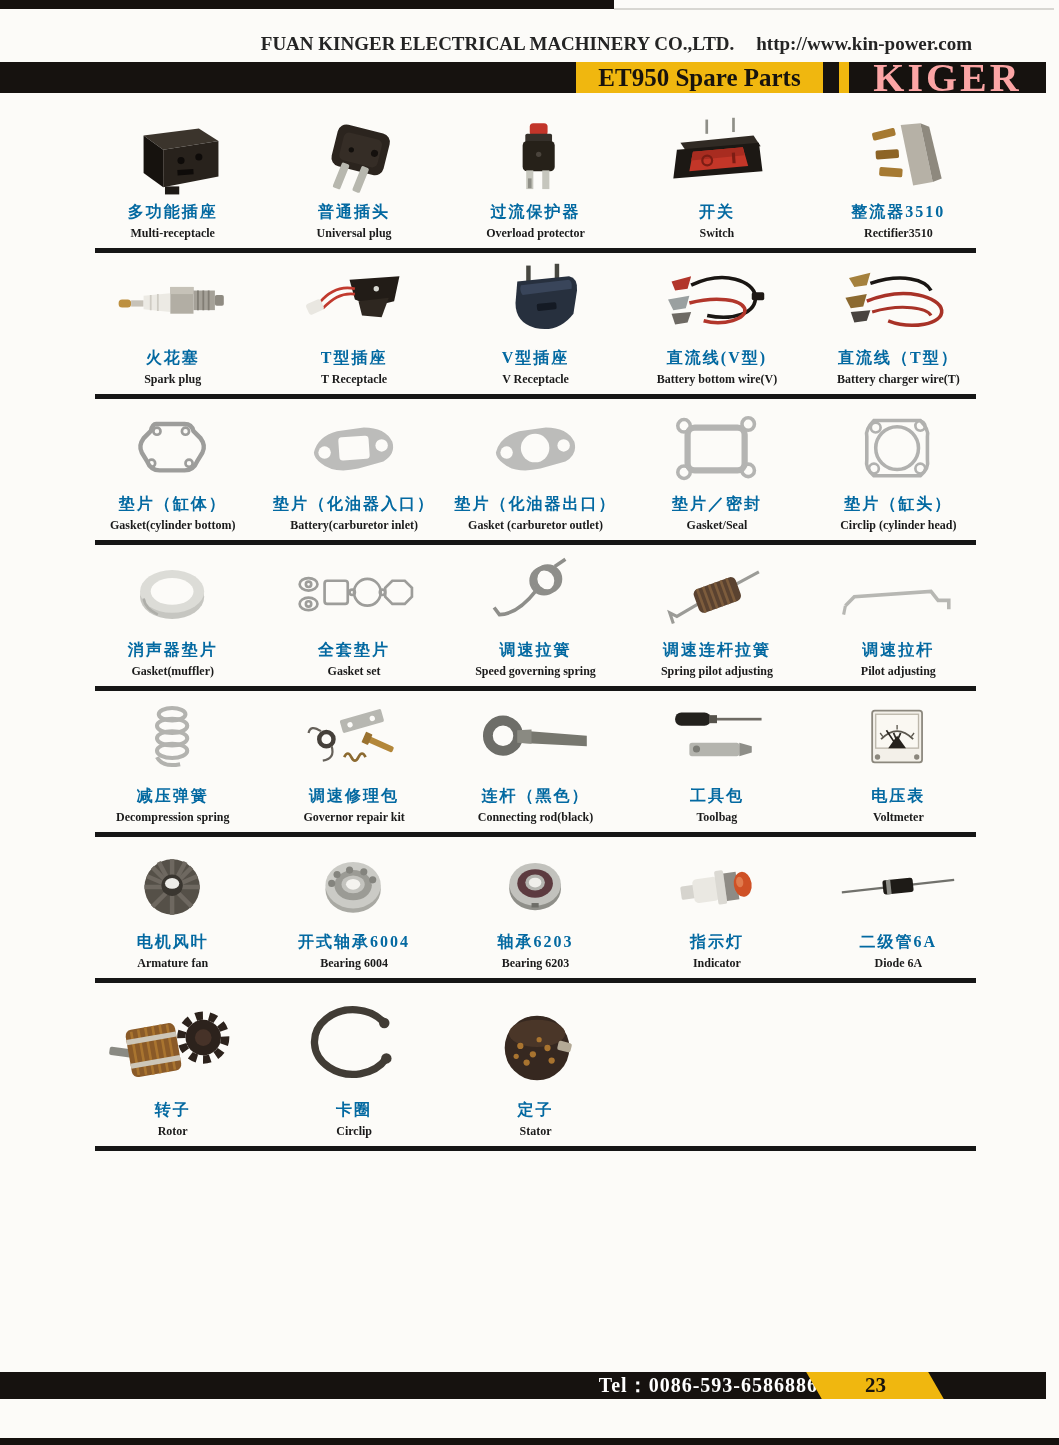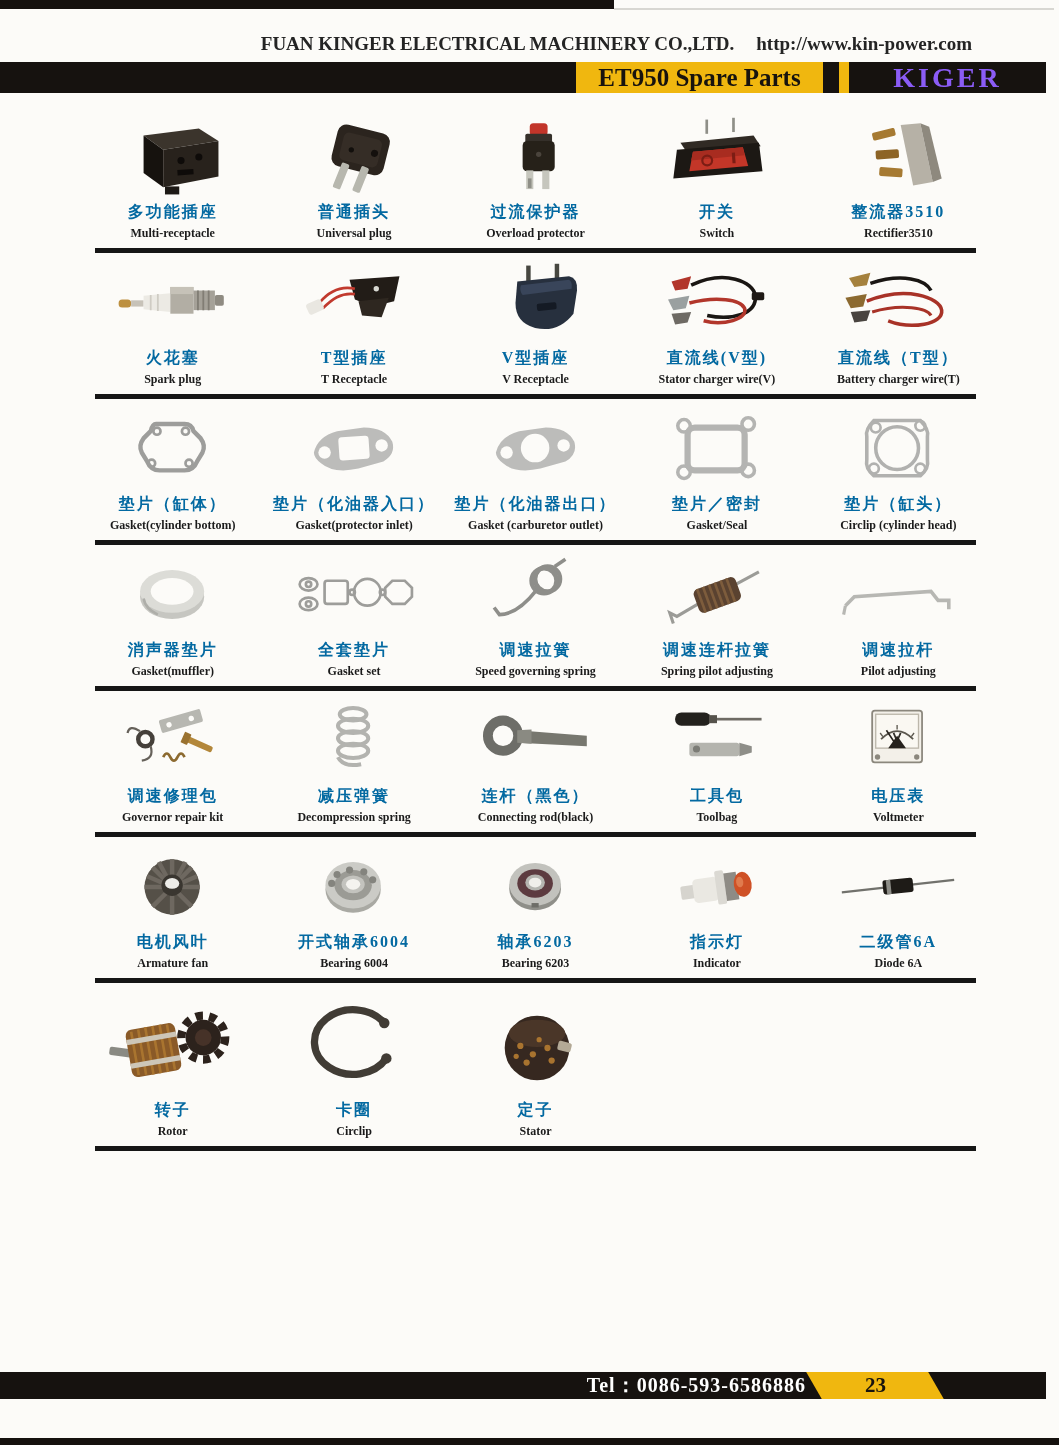--- a/index.html
+++ b/index.html
@@ -10,35 +10,35 @@
   .right-edge{position:absolute;top:9px;right:0;width:3px;height:36px;background:#35332f;}
   .company{position:absolute;top:33px;left:0;width:972px;text-align:right;
            font-size:19px;font-weight:bold;color:#242424;white-space:nowrap;}
   .company .url{margin-left:22px;}
   .header-bar{position:absolute;top:62px;left:0;width:1046px;height:31px;background:#16120f;display:flex;}
   .hb-spacer{flex:1;}
   .hb-title{width:247px;background:#f0b70f;color:#17130e;font-size:25px;font-weight:bold;
             display:flex;align-items:center;justify-content:center;white-space:nowrap;}
   .hb-gap{width:16px;}
   .hb-stripe{width:10px;background:#f0b70f;}
-  .hb-brand{width:197px;color:#8b5cf6;display:flex;align-items:center;justify-content:center;
-            font-size:28px;font-weight:bold;letter-spacing:3px;}
+  .hb-brand{width:197px;color:#fca5a5;display:flex;align-items:center;justify-content:center;
+            font-size:40px;font-weight:bold;letter-spacing:3px;}
   .grid{position:absolute;top:116px;left:0;width:1059px;padding:0 70px 0 82px;box-sizing:border-box;}
   .row{display:flex;height:128px;}
   .row.last{height:150px;}
   .cell{flex:1;display:flex;flex-direction:column;align-items:center;justify-content:flex-end;
         text-align:center;min-width:0;}
   .img{display:flex;align-items:flex-end;justify-content:center;height:82px;margin-bottom:2px;}
   .pimg{width:158px;height:82px;}
   .row.last .pimg{height:96px;}
   .cn{font-size:16px;font-weight:bold;color:#0369a1;letter-spacing:2px;line-height:23px;white-space:nowrap;}
   .en{font-size:12px;font-weight:bold;color:#1b1b1b;line-height:21px;white-space:nowrap;}
   .rule{height:5px;background:#161616;margin:4px 13px 9px 13px;}
   .footer-bar{position:absolute;top:1372px;left:0;width:1046px;height:27px;background:#16120f;}
-  .tel{position:absolute;top:0;left:0;width:806px;height:27px;display:flex;align-items:center;
+  .tel{position:absolute;top:0;left:12px;width:806px;height:27px;display:flex;align-items:center;
        justify-content:flex-end;padding-right:6px;color:#ffffff;font-size:20px;font-weight:bold;
        letter-spacing:1px;white-space:nowrap;}
   .page-badge{position:absolute;top:0;left:814px;width:122px;height:27px;background:#f0b70f;
               transform:skewX(30deg);display:flex;align-items:center;justify-content:center;}
   .page-badge span{transform:skewX(-30deg);color:#17130e;font-size:21px;font-weight:bold;}
   .bottom-strip{position:absolute;bottom:0;left:0;width:1059px;height:7px;background:#15110e;}
   .hidden-defs{position:absolute;width:0;height:0;overflow:hidden;}
 </style>
 </head>
 <body>
@@ -457,21 +457,21 @@
         <div class="cn">V型插座</div>
         <div class="en">V Receptacle</div>
       </div>
       <div class="cell">
         <div class="img">
             <svg class="pimg" viewBox="0 0 150 92">
               <use href="#sym-battery-wire-v"></use>
             </svg>
           </div>
         <div class="cn">直流线(V型)</div>
-        <div class="en">Stator charger wire(V)</div>
+        <div class="en">Battery bottom wire(V)</div>
       </div>
       <div class="cell">
         <div class="img">
             <svg class="pimg" viewBox="0 0 150 92">
               <use href="#sym-battery-wire-t"></use>
             </svg>
           </div>
         <div class="cn">直流线（T型）</div>
         <div class="en">Battery charger wire(T)</div>
       </div>
@@ -488,21 +488,21 @@
         <div class="cn">垫片（缸体）</div>
         <div class="en">Gasket(cylinder bottom)</div>
       </div>
       <div class="cell">
         <div class="img">
             <svg class="pimg" viewBox="0 0 150 92">
               <use href="#sym-gasket-carburetor-inlet"></use>
             </svg>
           </div>
         <div class="cn">垫片（化油器入口）</div>
-        <div class="en">Gasket(protector inlet)</div>
+        <div class="en">Battery(carburetor inlet)</div>
       </div>
       <div class="cell">
         <div class="img">
             <svg class="pimg" viewBox="0 0 150 92">
               <use href="#sym-gasket-carburetor-outlet"></use>
             </svg>
           </div>
         <div class="cn">垫片（化油器出口）</div>
         <div class="en">Gasket (carburetor outlet)</div>
       </div>
@@ -573,34 +573,34 @@
         <div class="cn">调速拉杆</div>
         <div class="en">Pilot adjusting</div>
       </div>
     </div>
     <div class="rule"></div>
 
     <div class="row">
       <div class="cell">
         <div class="img">
             <svg class="pimg" viewBox="0 0 150 92">
+              <use href="#sym-decompression-spring"></use>
+            </svg>
+          </div>
+        <div class="cn">减压弹簧</div>
+        <div class="en">Decompression spring</div>
+      </div>
+      <div class="cell">
+        <div class="img">
+            <svg class="pimg" viewBox="0 0 150 92">
               <use href="#sym-governor-repair-kit"></use>
             </svg>
           </div>
         <div class="cn">调速修理包</div>
         <div class="en">Governor repair kit</div>
-      </div>
-      <div class="cell">
-        <div class="img">
-            <svg class="pimg" viewBox="0 0 150 92">
-              <use href="#sym-decompression-spring"></use>
-            </svg>
-          </div>
-        <div class="cn">减压弹簧</div>
-        <div class="en">Decompression spring</div>
       </div>
       <div class="cell">
         <div class="img">
             <svg class="pimg" viewBox="0 0 150 92">
               <use href="#sym-connecting-rod"></use>
             </svg>
           </div>
         <div class="cn">连杆（黑色）</div>
         <div class="en">Connecting rod(black)</div>
       </div>

